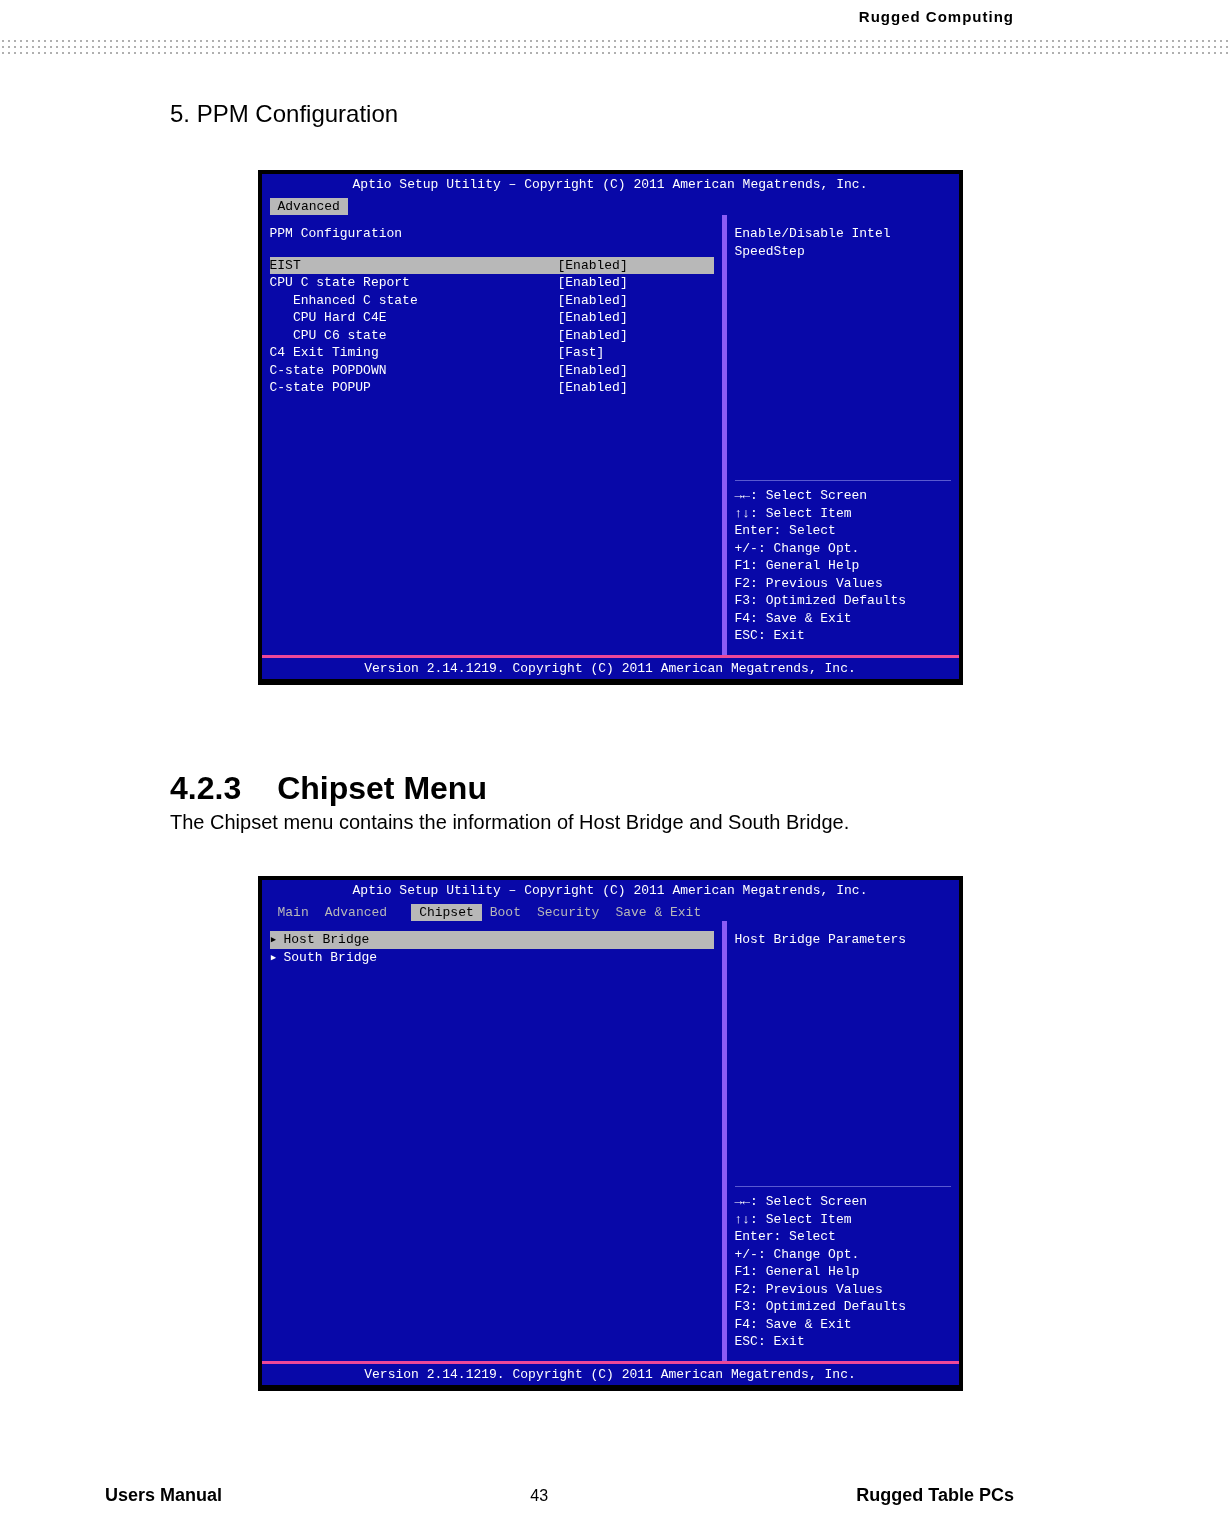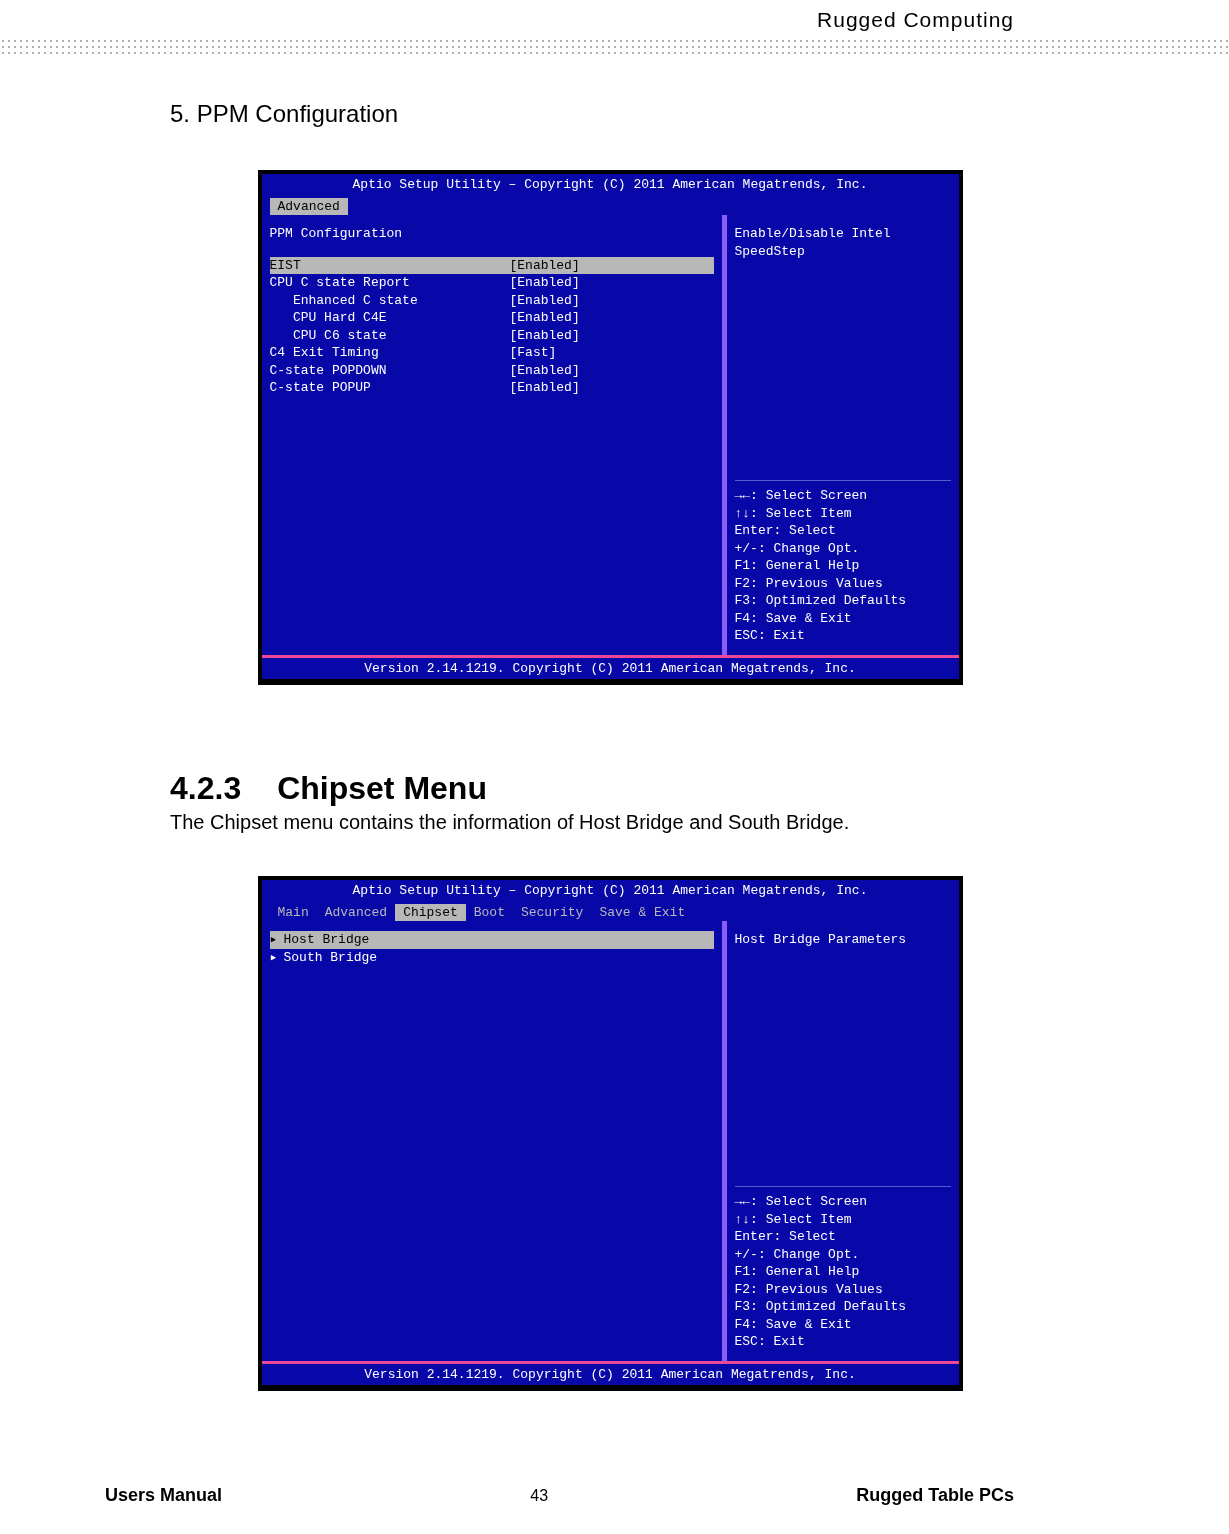--- a/index.html
+++ b/index.html
@@ -8,22 +8,22 @@
     height: 1534px;
     background: #fff;
     font-family: Verdana, Arial, sans-serif;
     color: #000;
     position: relative;
   }
   .page-header {
     position: absolute;
     top: 8px;
     right: 215px;
-    font-weight: normal;
-    font-size: 21px;
+    font-weight: bold;
+    font-size: 15px;
     letter-spacing: 1px;
   }
   .dotted-bar {
     position: absolute;
     top: 38px;
     left: 0;
     width: 1229px;
     height: 20px;
     background-image: radial-gradient(circle, #b0b0b0 1.2px, transparent 1.2px);
     background-size: 6px 6px;
@@ -66,20 +66,21 @@
     color: #b8b8b8;
     padding: 1px 8px;
   }
   .bios-tab.active {
     background: #b8b8b8;
     color: #000;
   }
   .bios-tab.highlight {
     background: #b8b8b8;
     color: #000;
+    margin-left: 16px;
   }
   .bios-body {
     display: flex;
     font-family: "Courier New", monospace;
     font-size: 13px;
     height: 440px;
   }
   .bios-left {
     flex: 0 0 460px;
     background: #0808a8;
@@ -92,20 +93,21 @@
     flex: 1;
     background: #0808a8;
     color: #fff;
     padding: 10px 8px;
     line-height: 1.35;
     border-left: 5px solid #8b5cf6;
     position: relative;
   }
   .bios-settings-row {
     display: flex;
+    gap: 48px;
   }
   .bios-settings-row .lbl { width: 240px; white-space: pre; }
   .bios-settings-row.sel { background: #b8b8b8; color: #000; }
   .bios-settings-row.sel .lbl,
   .bios-settings-row.sel .val { color: #000; }
   .bios-right .help {
     position: absolute;
     bottom: 10px;
     left: 8px;
     right: 8px;

